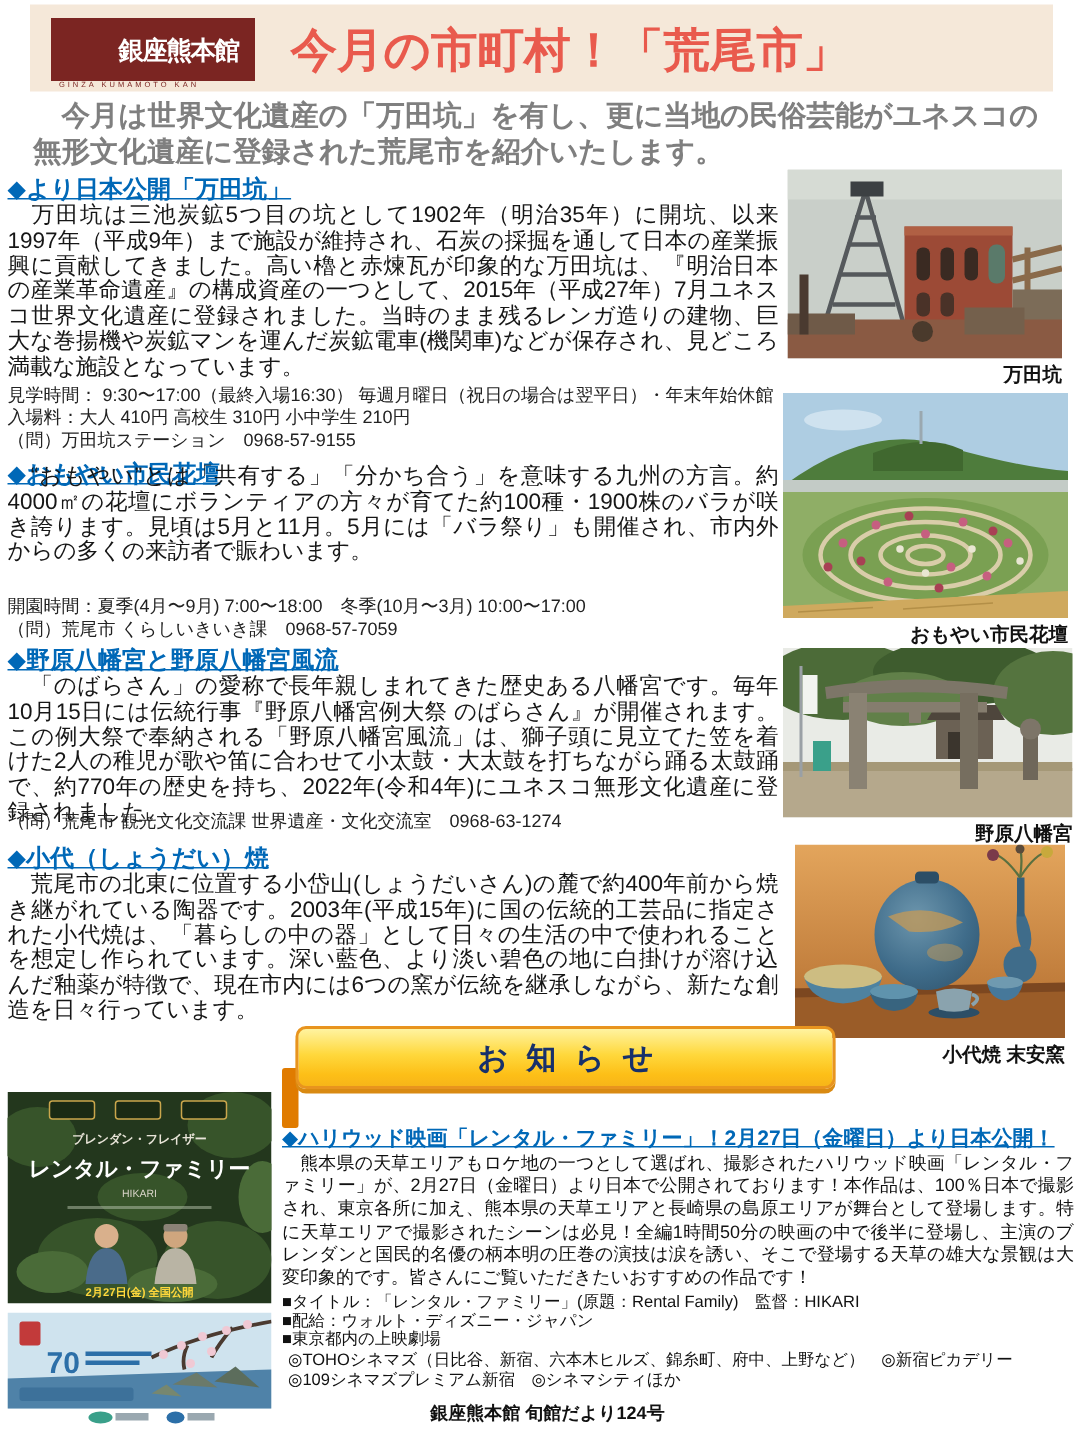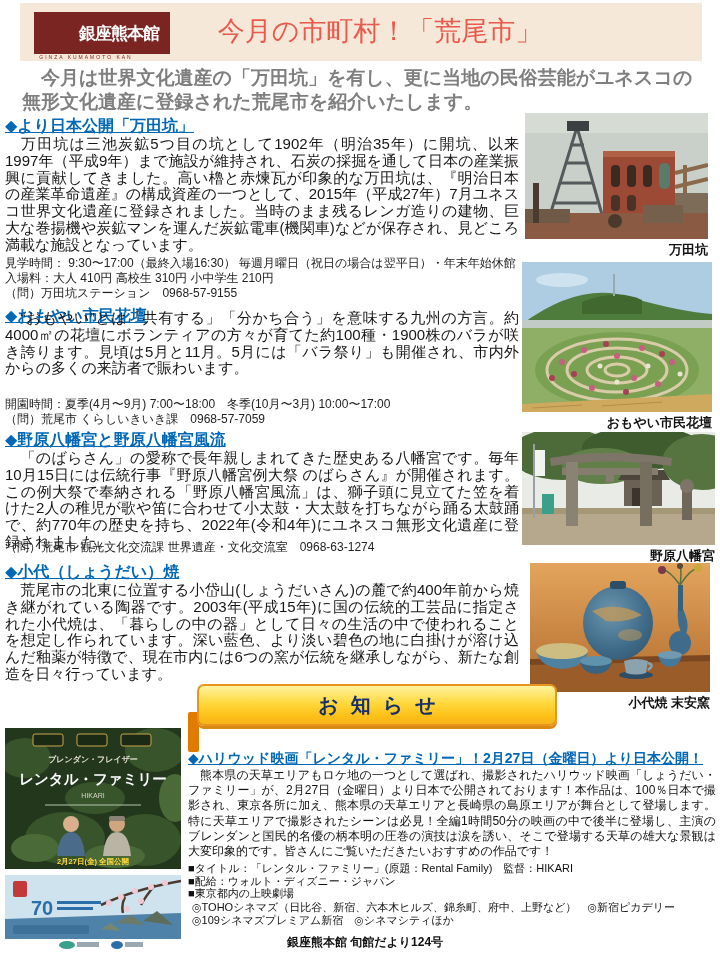--- a/index.html
+++ b/index.html
@@ -8,21 +8,21 @@
     font-family:"Liberation Sans","DejaVu Sans",sans-serif;overflow:hidden;color:#111;
   }
   
   .header-bar{position:absolute;left:20px;top:3px;width:682px;height:58px;background:#f5e8d9;}
   .logo-box{position:absolute;left:14px;top:9px;width:102px;height:42px;background:#7b2522;
     display:flex;align-items:center;justify-content:center;padding-left:34px;}
   .logo-text{color:#ffffff;font-size:17px;font-weight:bold;letter-spacing:-1px;white-space:nowrap;}
   .logo-sub{position:absolute;left:16px;top:51px;width:100px;text-align:center;font-size:5px;
     color:#7b2522;letter-spacing:2px;white-space:nowrap;}
   .main-title{position:absolute;left:140px;top:10px;width:440px;text-align:center;
-    font-size:27px;font-weight:normal;color:#e95a4d;white-space:nowrap;}
+    font-size:31px;font-weight:bold;color:#e95a4d;white-space:nowrap;}
   
   .intro{position:absolute;left:22px;top:66px;width:692px;font-size:19px;font-weight:bold;
     color:#7f7f7f;line-height:24px;white-space:pre-line;}
   
   .sec-head{position:absolute;left:5px;width:515px;font-size:16px;font-weight:bold;
     color:#0068b7;text-decoration:underline;white-space:nowrap;}
   .sec-body{position:absolute;left:5px;width:514px;font-size:15px;line-height:16.8px;
     color:#161616;text-align:justify;}
   .sec-info{position:absolute;left:5px;width:514px;font-size:12px;line-height:15px;
     color:#222;white-space:pre-line;}
@@ -308,21 +308,21 @@
       <rect x="120" y="67" width="18" height="5" fill="#9aa8b0"></rect>
     </g>
   </svg>
 
   <div class="notice-fold"></div>
   <div class="notice-banner">
     <span>お知らせ</span>
   </div>
 
   <div class="notice-head">◆ハリウッド映画「レンタル・ファミリー」！2月27日（金曜日）より日本公開！</div>
-  <div class="notice-body">　熊本県の天草エリアもロケ地の一つとして選ばれ、撮影されたハリウッド映画「しょうだい・ファミリー」が、2月27日（金曜日）より日本で公開されております！本作品は、100％日本で撮影され、東京各所に加え、熊本県の天草エリアと長崎県の島原エリアが舞台として登場します。特に天草エリアで撮影されたシーンは必見！全編1時間50分の映画の中で後半に登場し、主演のブレンダンと国民的名優の柄本明の圧巻の演技は涙を誘い、そこで登場する天草の雄大な景観は大変印象的です。皆さんにご覧いただきたいおすすめの作品です！</div>
+  <div class="notice-body">　熊本県の天草エリアもロケ地の一つとして選ばれ、撮影されたハリウッド映画「レンタル・ファミリー」が、2月27日（金曜日）より日本で公開されております！本作品は、100％日本で撮影され、東京各所に加え、熊本県の天草エリアと長崎県の島原エリアが舞台として登場します。特に天草エリアで撮影されたシーンは必見！全編1時間50分の映画の中で後半に登場し、主演のブレンダンと国民的名優の柄本明の圧巻の演技は涙を誘い、そこで登場する天草の雄大な景観は大変印象的です。皆さんにご覧いただきたいおすすめの作品です！</div>
   <div class="notice-details" style="white-space:pre-line">■タイトル：「レンタル・ファミリー」(原題：Rental Family)　監督：HIKARI
 ■配給：ウォルト・ディズニー・ジャパン
 ■東京都内の上映劇場</div>
   <div class="notice-theaters" style="white-space:pre-line">◎TOHOシネマズ（日比谷、新宿、六本木ヒルズ、錦糸町、府中、上野など）　◎新宿ピカデリー
 ◎109シネマズプレミアム新宿　◎シネマシティほか</div>
 
   <div class="footer">銀座熊本館 旬館だより124号</div>
 
 </div>
 

